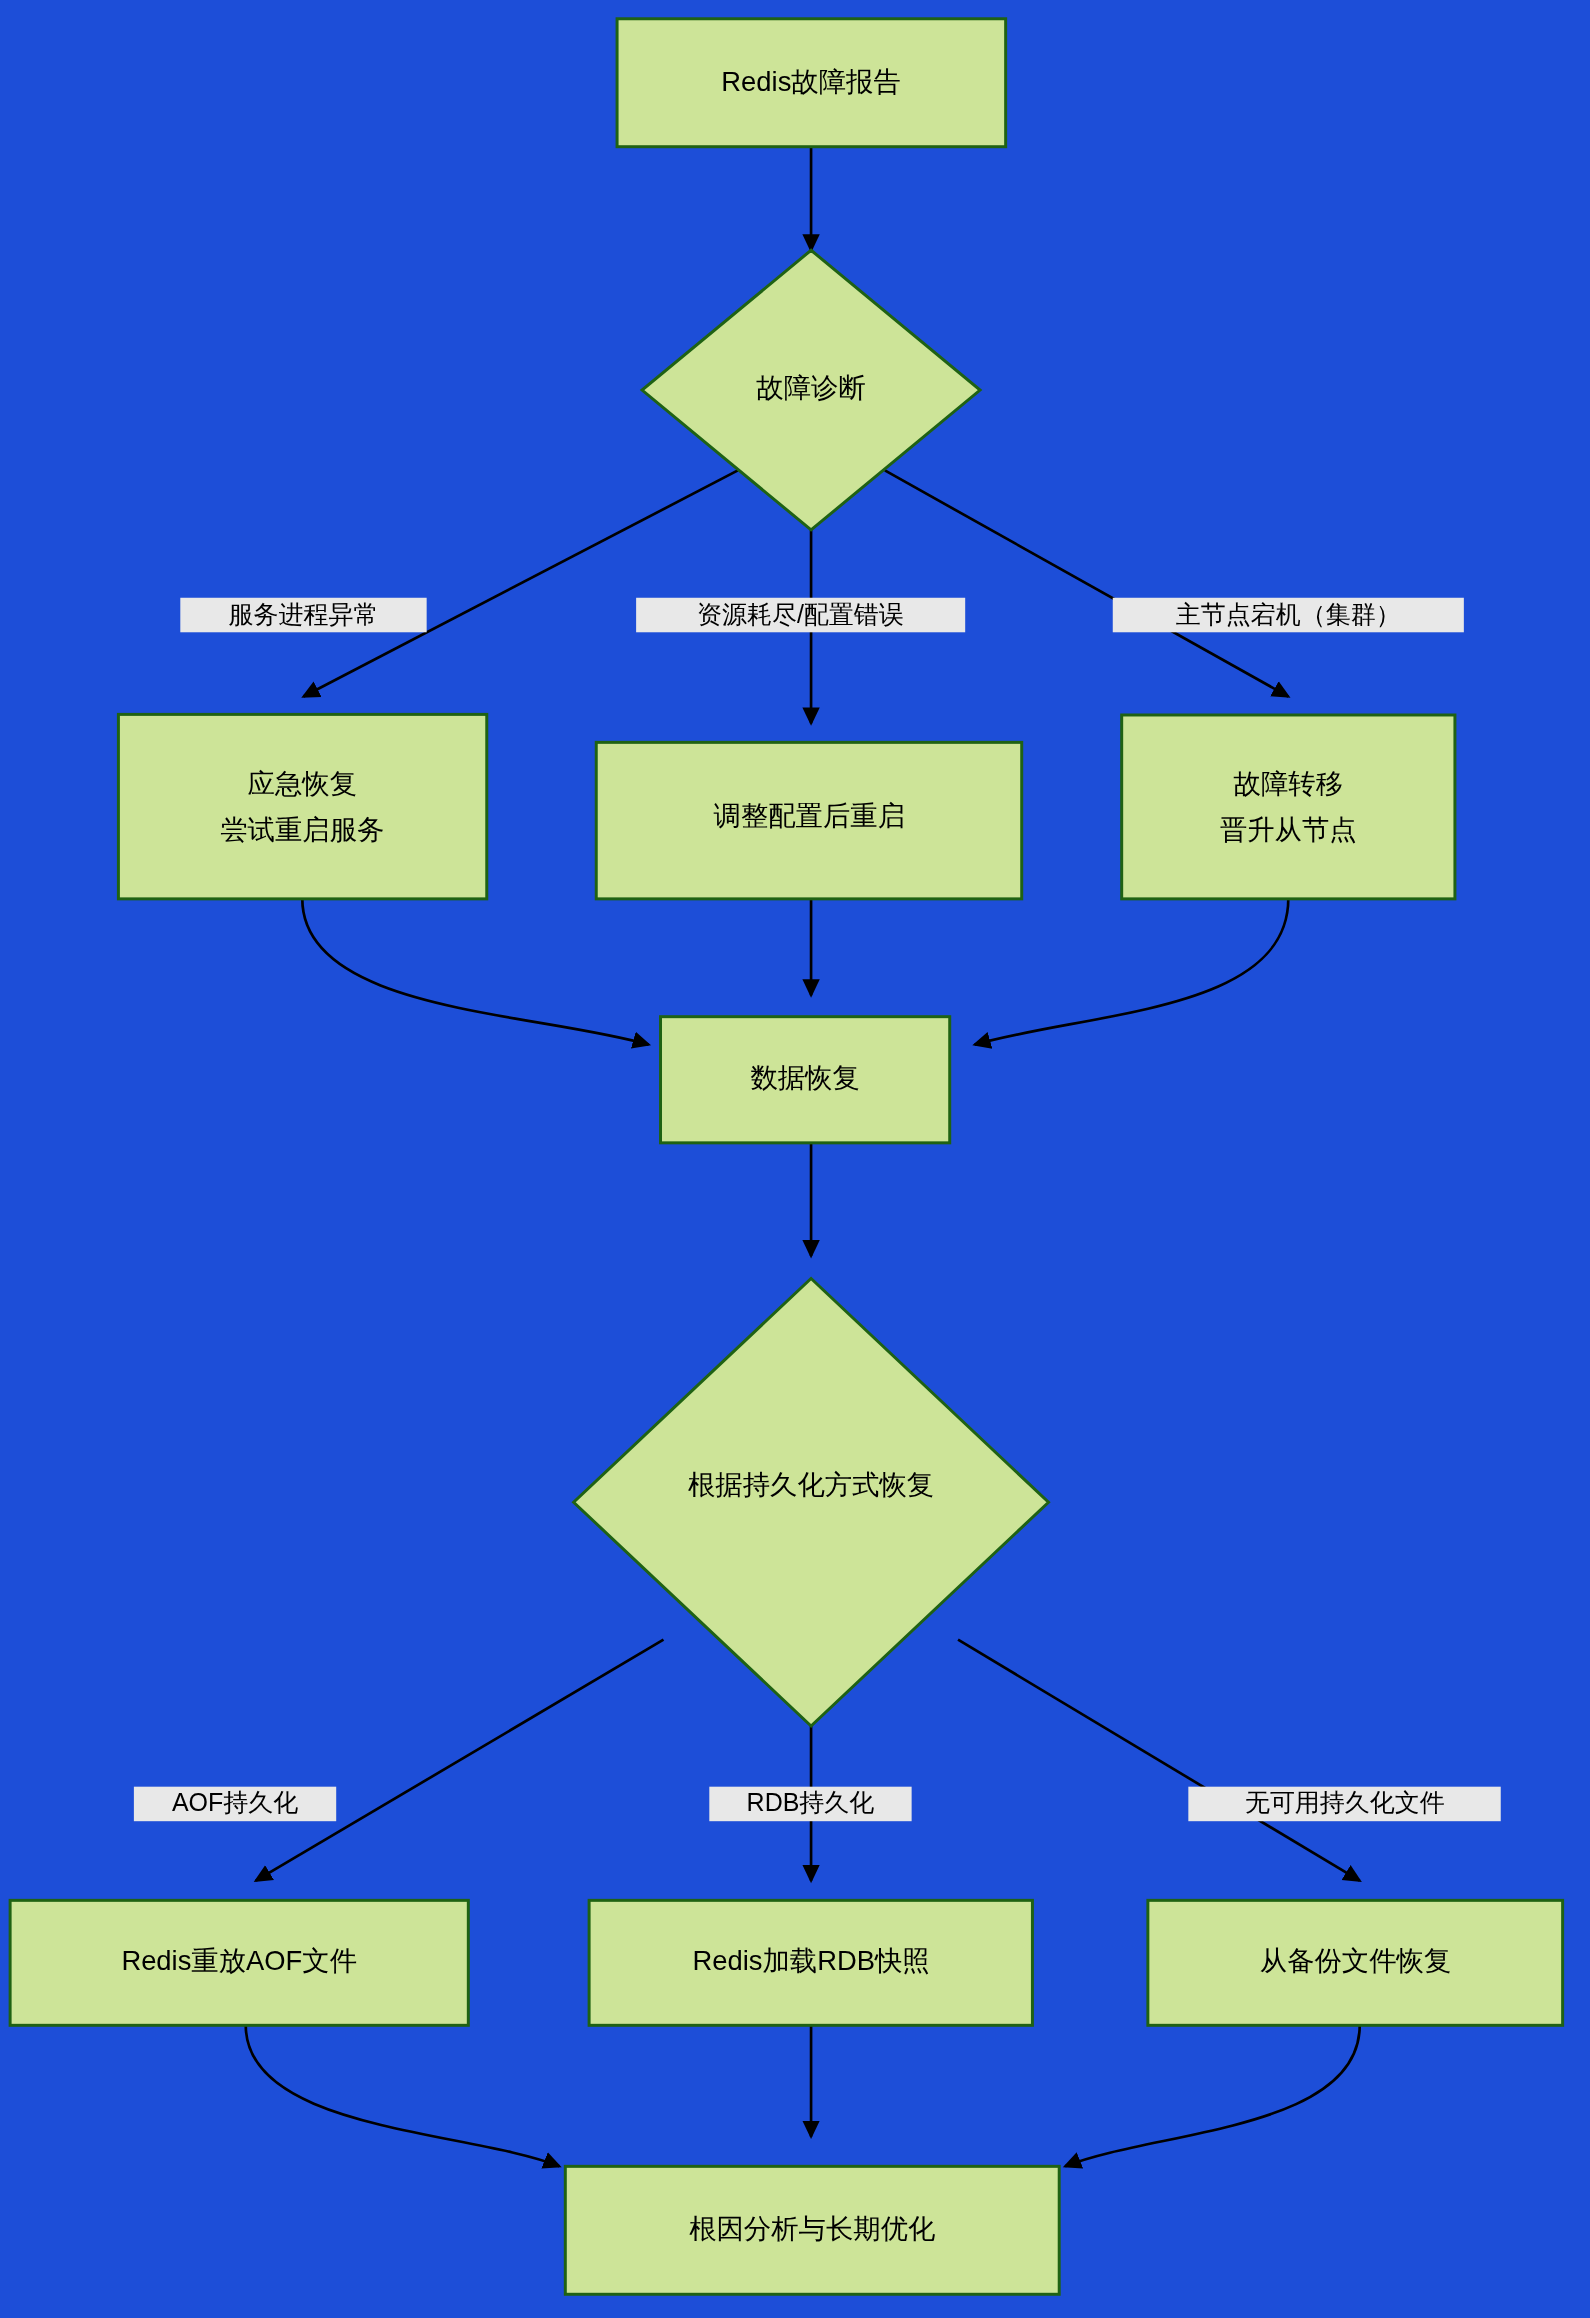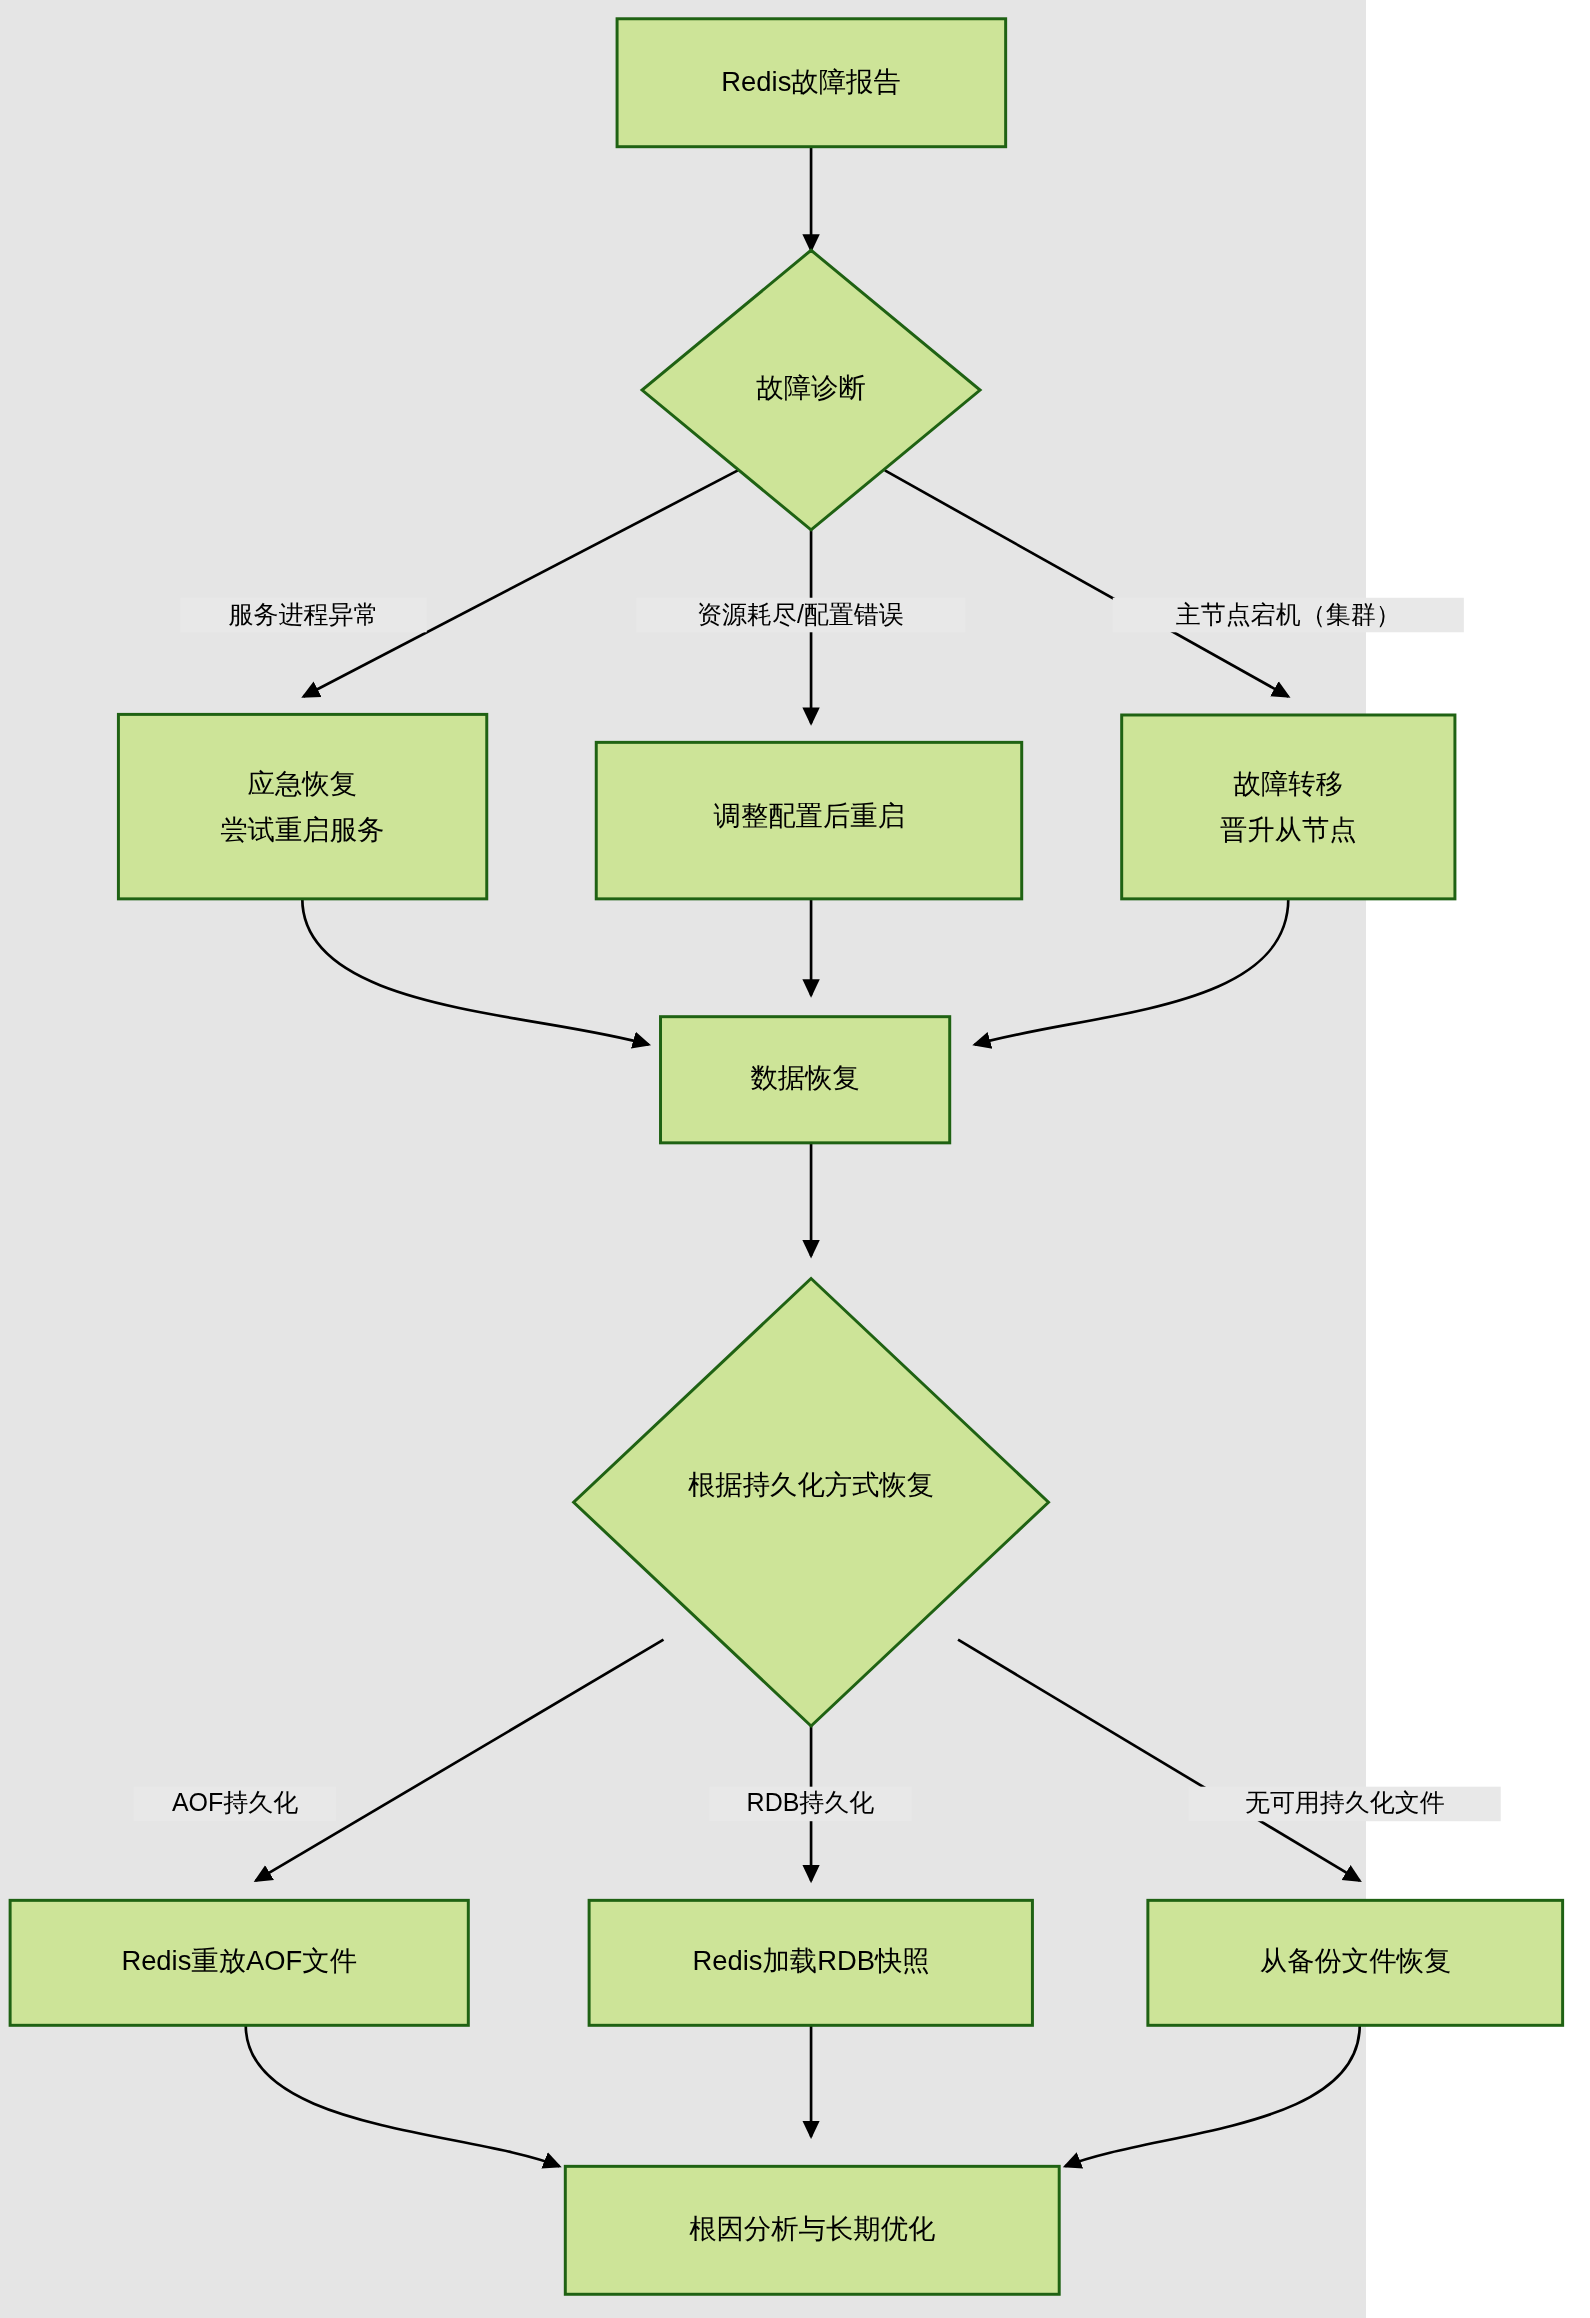--- a/index.html
+++ b/index.html
@@ -5,23 +5,23 @@
   html, body {
     margin: 0;
     padding: 0;
     background: #ffffff;
   }
   body {
     font-family: "Liberation Sans", "DejaVu Sans", sans-serif;
   }
   #flow-root {
     position: relative;
-    width: 1366px;
+    width: 1590px;
     height: 2319px;
-    background: #e5e5e5;
+    background: #1d4ed8;
   }
   svg#flow-svg {
     display: block;
     width: 1590px;
     height: 2319px;
   }
   .node-shape {
     fill: #cde498;
     stroke: #1f6213;
     stroke-width: 5;

